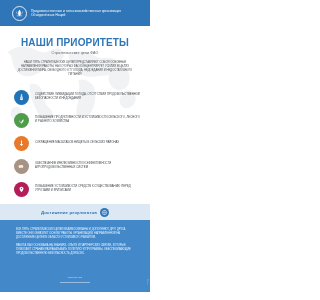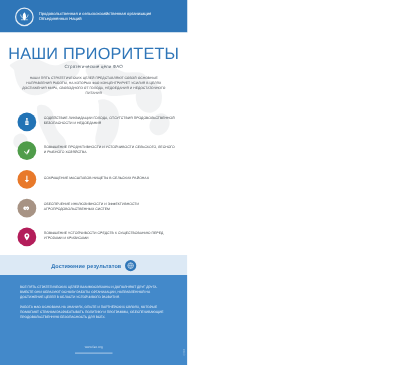--- a/index.html
+++ b/index.html
@@ -66,22 +66,22 @@
   .map-watermark svg { display: block; width: 100%; height: 100%; }
 
   
   .title-block {
     position: relative;
     text-align: center;
     padding-top: 12px;
   }
   .main-title {
     color: #2f76b8;
-    font-size: 13px;
-    font-weight: normal;
+    font-size: 10px;
+    font-weight: bold;
     letter-spacing: 0.15px;
     line-height: 10px;
   }
   .sub-title {
     color: #55606a;
     font-size: 3.6px;
     letter-spacing: 0.12px;
     margin-top: 2.5px;
   }
   .intro-text {

